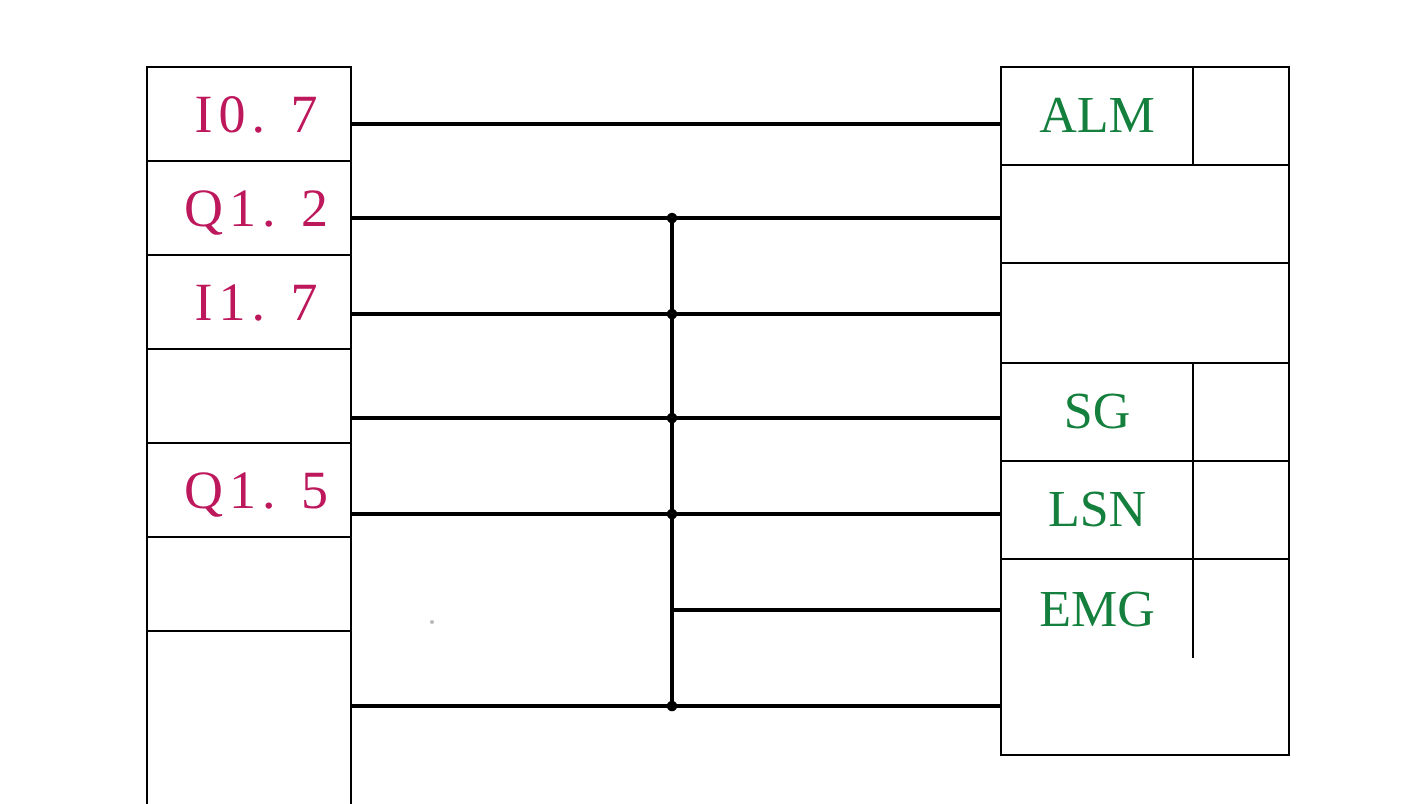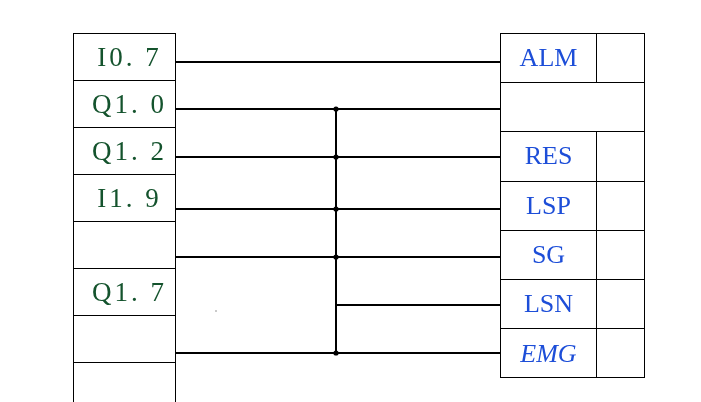--- a/index.html
+++ b/index.html
@@ -24,38 +24,38 @@
     border: 1px solid #000000;
     border-collapse: collapse;
   }
   .row {
     position: relative;
     box-sizing: border-box;
     border-bottom: 1px solid #000000;
     display: flex;
     align-items: center;
   }
-  .row.last { border-bottom: none; font-style: italic; }
+  .row.last { border-bottom: none; }
 
   
   #left-table {
     left: 73px;
     top: 33px;
     width: 103px;
     height: 400px;
     border-bottom: none;
   }
   #left-table .row { height: 47px; }
   #left-table .cell {
     width: 100%;
     text-align: center;
     font-size: 27px;
     line-height: 1;
     letter-spacing: 3px;
-    color: #14532d;
+    color: #be185d;
     white-space: nowrap;
     
     transform: translateX(5px);
   }
 
   
   #right-table {
     left: 500px;
     top: 33px;
     width: 145px;
@@ -65,21 +65,21 @@
   #right-table .label-cell {
     width: 96px;
     box-sizing: border-box;
     border-right: 1px solid #000000;
     height: 100%;
     display: flex;
     align-items: center;
     justify-content: center;
     font-size: 26px;
     line-height: 1;
-    color: #1d4ed8;
+    color: #15803d;
     white-space: nowrap;
   }
   #right-table .value-cell {
     flex: 1;
     height: 100%;
   }
 
   
   #wiring {
     position: absolute;
@@ -100,53 +100,45 @@
 </head>
 <body>
 
 <div id="canvas">
 
   <div class="tbl" id="left-table">
     <div class="row">
       <div class="cell">I0. 7</div>
     </div>
     <div class="row">
-      <div class="cell">Q1. 0</div>
-    </div>
-    <div class="row">
       <div class="cell">Q1. 2</div>
     </div>
     <div class="row">
-      <div class="cell">I1. 9</div>
+      <div class="cell">I1. 7</div>
     </div>
     <div class="row">
       <div class="cell"></div>
     </div>
     <div class="row">
-      <div class="cell">Q1. 7</div>
+      <div class="cell">Q1. 5</div>
     </div>
     <div class="row">
       <div class="cell"></div>
     </div>
   </div>
 
   <div class="tbl" id="right-table">
     <div class="row">
       <div class="label-cell">ALM</div>
       <div class="value-cell"></div>
     </div>
     <div class="row">
       <div class="value-cell"></div>
     </div>
     <div class="row">
-      <div class="label-cell">RES</div>
-      <div class="value-cell"></div>
-    </div>
-    <div class="row">
-      <div class="label-cell">LSP</div>
       <div class="value-cell"></div>
     </div>
     <div class="row">
       <div class="label-cell">SG</div>
       <div class="value-cell"></div>
     </div>
     <div class="row">
       <div class="label-cell">LSN</div>
       <div class="value-cell"></div>
     </div>

